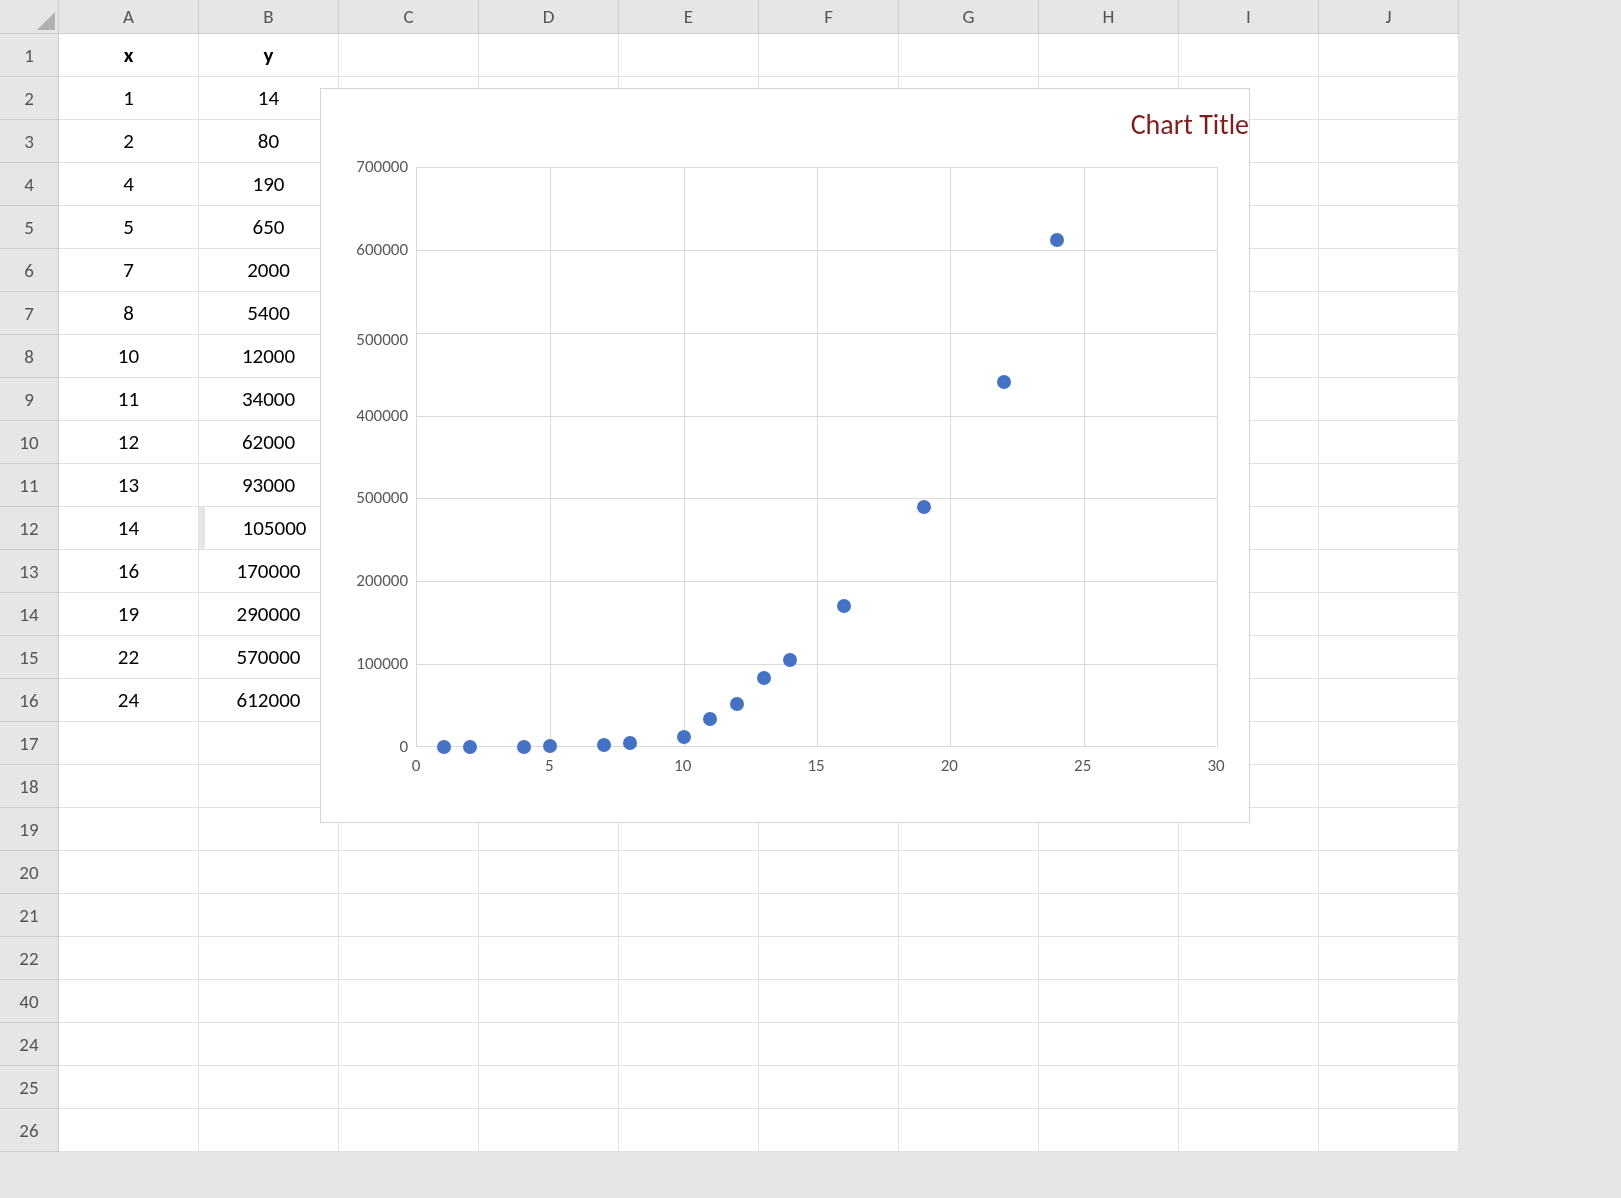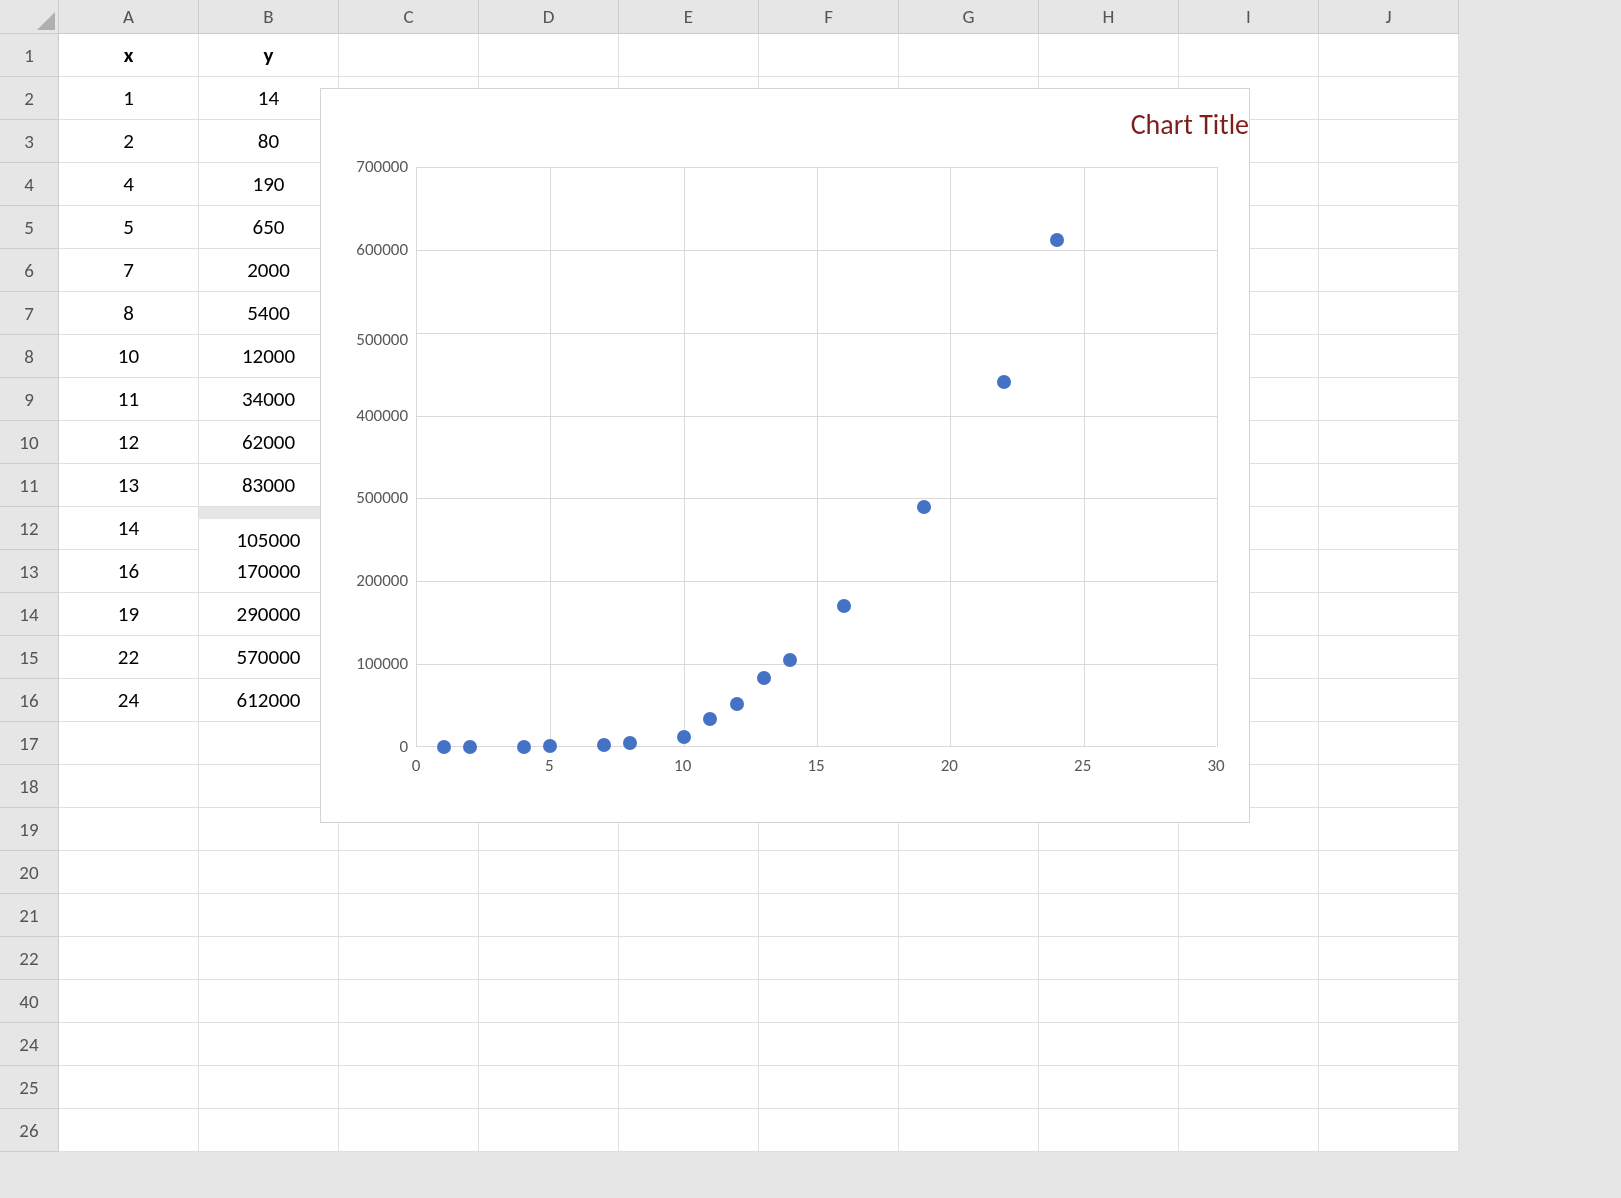--- a/index.html
+++ b/index.html
@@ -170,22 +170,22 @@
     <div class="cell head" style="left: 199px; top: 34px; width: 140px; height: 43px;">y</div>
     <div class="cell" style="left: 199px; top: 77px; width: 140px; height: 43px;">14</div>
     <div class="cell" style="left: 199px; top: 120px; width: 140px; height: 43px;">80</div>
     <div class="cell" style="left: 199px; top: 163px; width: 140px; height: 43px;">190</div>
     <div class="cell" style="left: 199px; top: 206px; width: 140px; height: 43px;">650</div>
     <div class="cell" style="left: 199px; top: 249px; width: 140px; height: 43px;">2000</div>
     <div class="cell" style="left: 199px; top: 292px; width: 140px; height: 43px;">5400</div>
     <div class="cell" style="left: 199px; top: 335px; width: 140px; height: 43px;">12000</div>
     <div class="cell" style="left: 199px; top: 378px; width: 140px; height: 43px;">34000</div>
     <div class="cell" style="left: 199px; top: 421px; width: 140px; height: 43px;">62000</div>
-    <div class="cell" style="left: 199px; top: 464px; width: 140px; height: 43px;">83000</div>
-    <div class="cell" style="left: 199px; top: 507px; width: 140px; height: 43px; margin-top: 12px;">105000</div>
+    <div class="cell" style="left: 199px; top: 464px; width: 140px; height: 43px;">93000</div>
+    <div class="cell" style="left: 205px; top: 507px; width: 140px; height: 43px;">105000</div>
     <div class="cell" style="left: 199px; top: 550px; width: 140px; height: 43px;">170000</div>
     <div class="cell" style="left: 199px; top: 593px; width: 140px; height: 43px;">290000</div>
     <div class="cell" style="left: 199px; top: 636px; width: 140px; height: 43px;">570000</div>
     <div class="cell" style="left: 199px; top: 679px; width: 140px; height: 43px;">612000</div>
     <div class="cell" style="left: 199px; top: 722px; width: 140px; height: 43px;"></div>
     <div class="cell" style="left: 199px; top: 765px; width: 140px; height: 43px;"></div>
     <div class="cell" style="left: 199px; top: 808px; width: 140px; height: 43px;"></div>
     <div class="cell" style="left: 199px; top: 851px; width: 140px; height: 43px;"></div>
     <div class="cell" style="left: 199px; top: 894px; width: 140px; height: 43px;"></div>
     <div class="cell" style="left: 199px; top: 937px; width: 140px; height: 43px;"></div>

